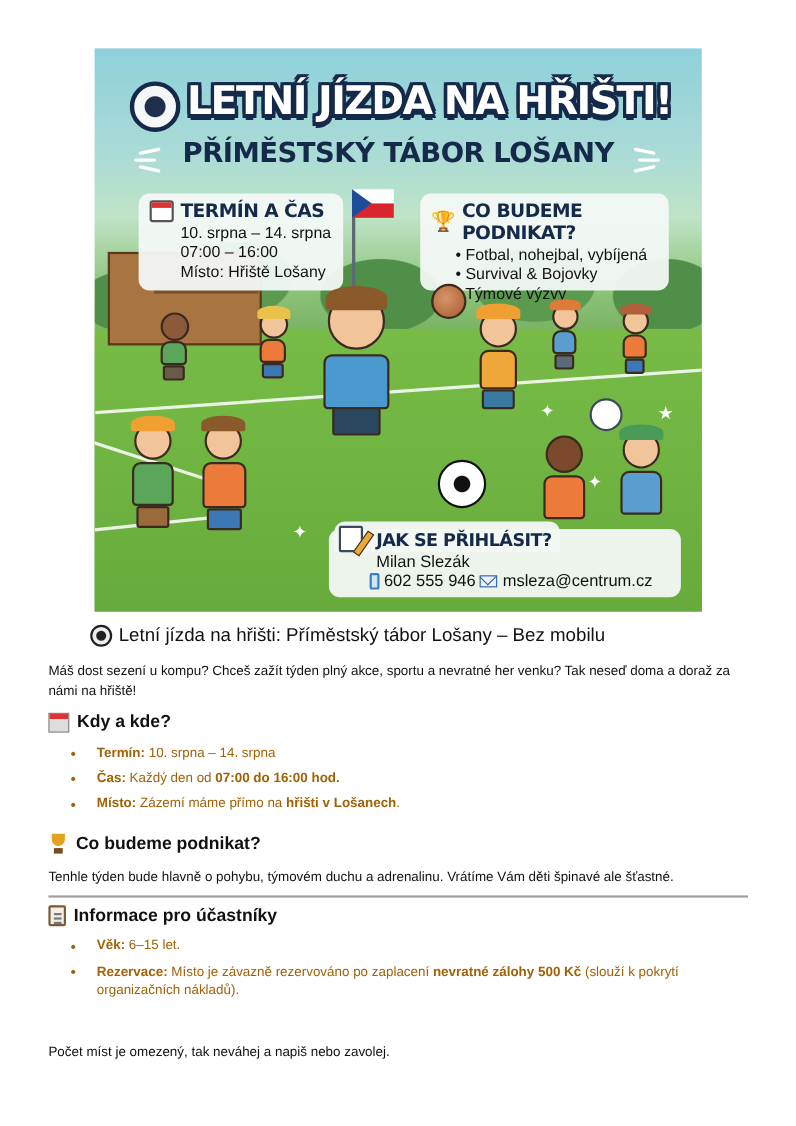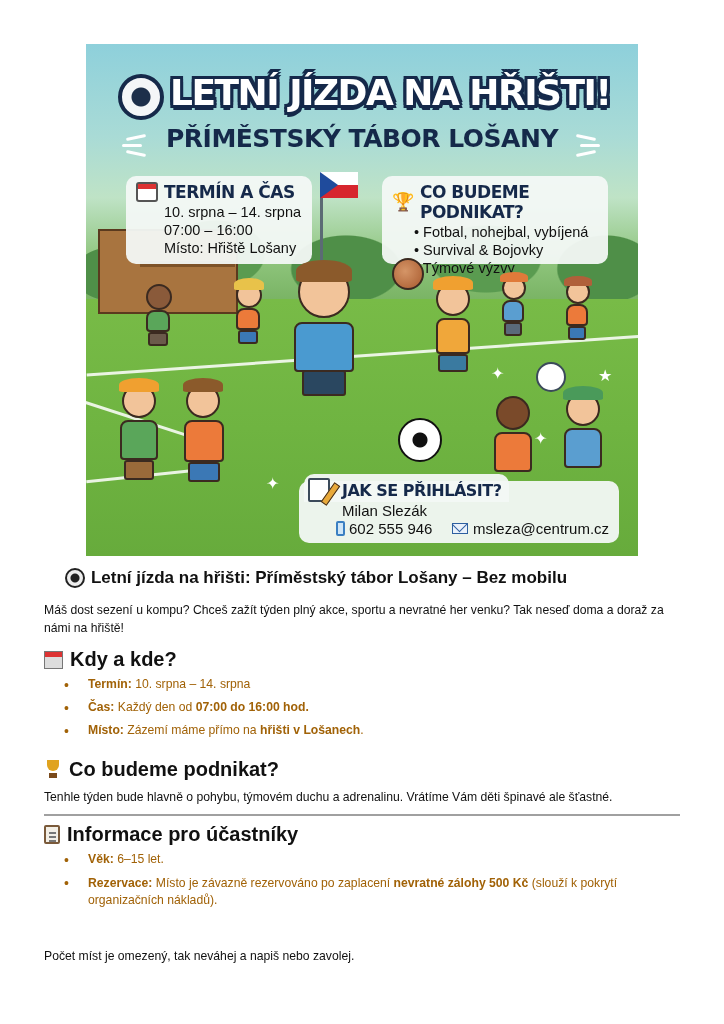--- a/index.html
+++ b/index.html
@@ -73,37 +73,37 @@
   .kid .legs { position: absolute; border-radius: 3px; border: 2px solid #3b2a20; }
 
   .ball-soccer { position: absolute; border-radius: 50%; background: radial-gradient(circle at 50% 50%, #111 0 7px, #fff 8px 100%); border: 2px solid #111; }
   .ball-brown { position: absolute; border-radius: 50%; background: radial-gradient(circle at 40% 40%, #d59567, #a85a2e); border: 2px solid #3b2a20; }
 
   .contact-card { position: absolute; left: 213px; top: 437px; width: 320px; height: 62px; background: rgba(243,248,246,0.95); border-radius: 10px; }
   .contact-head { position: absolute; left: 218px; top: 430px; display: flex; align-items: center; gap: 6px; background: rgba(243,248,246,0.95); border-radius: 10px 10px 0 0; padding: 4px 8px 0 4px; }
   .contact-head .t { font-family: "DejaVu Sans", sans-serif; font-weight: bold; font-size: 16px; color: #15294a; letter-spacing: -0.5px; }
   .contact-name { position: absolute; left: 256px; top: 458px; font-size: 15px; color: #111; }
   .contact-phone { position: absolute; left: 250px; top: 476px; font-size: 15px; color: #111; display: flex; gap: 4px; align-items: center; }
-  .contact-mail { position: absolute; left: 366px; top: 476px; font-size: 15px; color: #111; display: flex; gap: 5px; align-items: center; }
+  .contact-mail { position: absolute; left: 350px; top: 476px; font-size: 15px; color: #111; display: flex; gap: 5px; align-items: center; }
   .phone-icon { display: inline-block; width: 9px; height: 15px; border: 2px solid #3a7fc2; border-radius: 2px; background: #cfe6f7; }
   .mail-icon { display: inline-block; width: 16px; height: 11px; border: 1.5px solid #2d5fa0; position: relative; background: #e9f1fb; }
   .mail-icon::after { content: ""; position: absolute; left: 1px; top: -5px; width: 10px; height: 10px; border-right: 1.5px solid #2d5fa0; border-bottom: 1.5px solid #2d5fa0; transform: rotate(45deg); transform-origin: center; }
   .pencil-icon { display: inline-block; width: 22px; height: 24px; border: 2px solid #3b4a5a; border-radius: 2px; background: #fff; position: relative; }
   .pencil-icon::after { content: ""; position: absolute; right: -6px; top: 2px; width: 5px; height: 22px; background: #e8a93a; border: 1px solid #3b2a20; transform: rotate(35deg); }
 
   .star { position: absolute; color: #fff; font-size: 16px; }
 
   
   .doc-title {
     position: absolute; left: 0; width: 632px; top: 568px; text-align: center;
-    font-size: 17px; font-weight: bold; color: #111; display: flex; justify-content: center; align-items: center; gap: 6px;
+    font-size: 17px; font-weight: normal; color: #111; display: flex; justify-content: center; align-items: center; gap: 6px;
   }
   .ball-emoji { display: inline-block; width: 20px; height: 20px; border-radius: 50%; background: radial-gradient(circle at 50% 50%, #222 0 4px, #eee 5px 100%); border: 2px solid #222; }
   p.body-text { position: absolute; left: 44px; width: 620px; font-size: 12.2px; line-height: 18px; color: #111; }
-  .sec-head { position: absolute; left: 44px; font-size: 20px; font-weight: bold; color: #111; display: flex; align-items: center; gap: 7px; }
+  .sec-head { position: absolute; left: 44px; font-size: 16px; font-weight: bold; color: #111; display: flex; align-items: center; gap: 7px; }
   .sec-icon-cal { width: 19px; height: 18px; border: 1px solid #777; background: linear-gradient(180deg, #d33 0 5px, #ddd 5px 100%); }
   .sec-icon-trophy { width: 18px; height: 19px; position: relative; }
   .sec-icon-trophy .cup { position: absolute; left: 3px; top: 0; width: 12px; height: 11px; background: #e0a31f; border-radius: 0 0 6px 6px; }
   .sec-icon-trophy .base { position: absolute; left: 5px; top: 13px; width: 8px; height: 5px; background: #7a4a1c; }
   .sec-icon-clip { width: 16px; height: 19px; border: 2px solid #7a5a3a; border-radius: 2px; background: #f3efe6; position: relative; }
   .sec-icon-clip::before { content: ""; position: absolute; left: 3px; top: 5px; width: 7px; height: 2px; background: #777; box-shadow: 0 4px 0 #777, 0 8px 0 #777; }
 
   ul.bullets { position: absolute; left: 64px; list-style: none; }
   ul.bullets li { position: relative; font-size: 12.2px; color: #a16207; padding-left: 24px; }
   ul.bullets li::before { content: "•"; position: absolute; left: 0; top: 0; font-size: 14px; }

